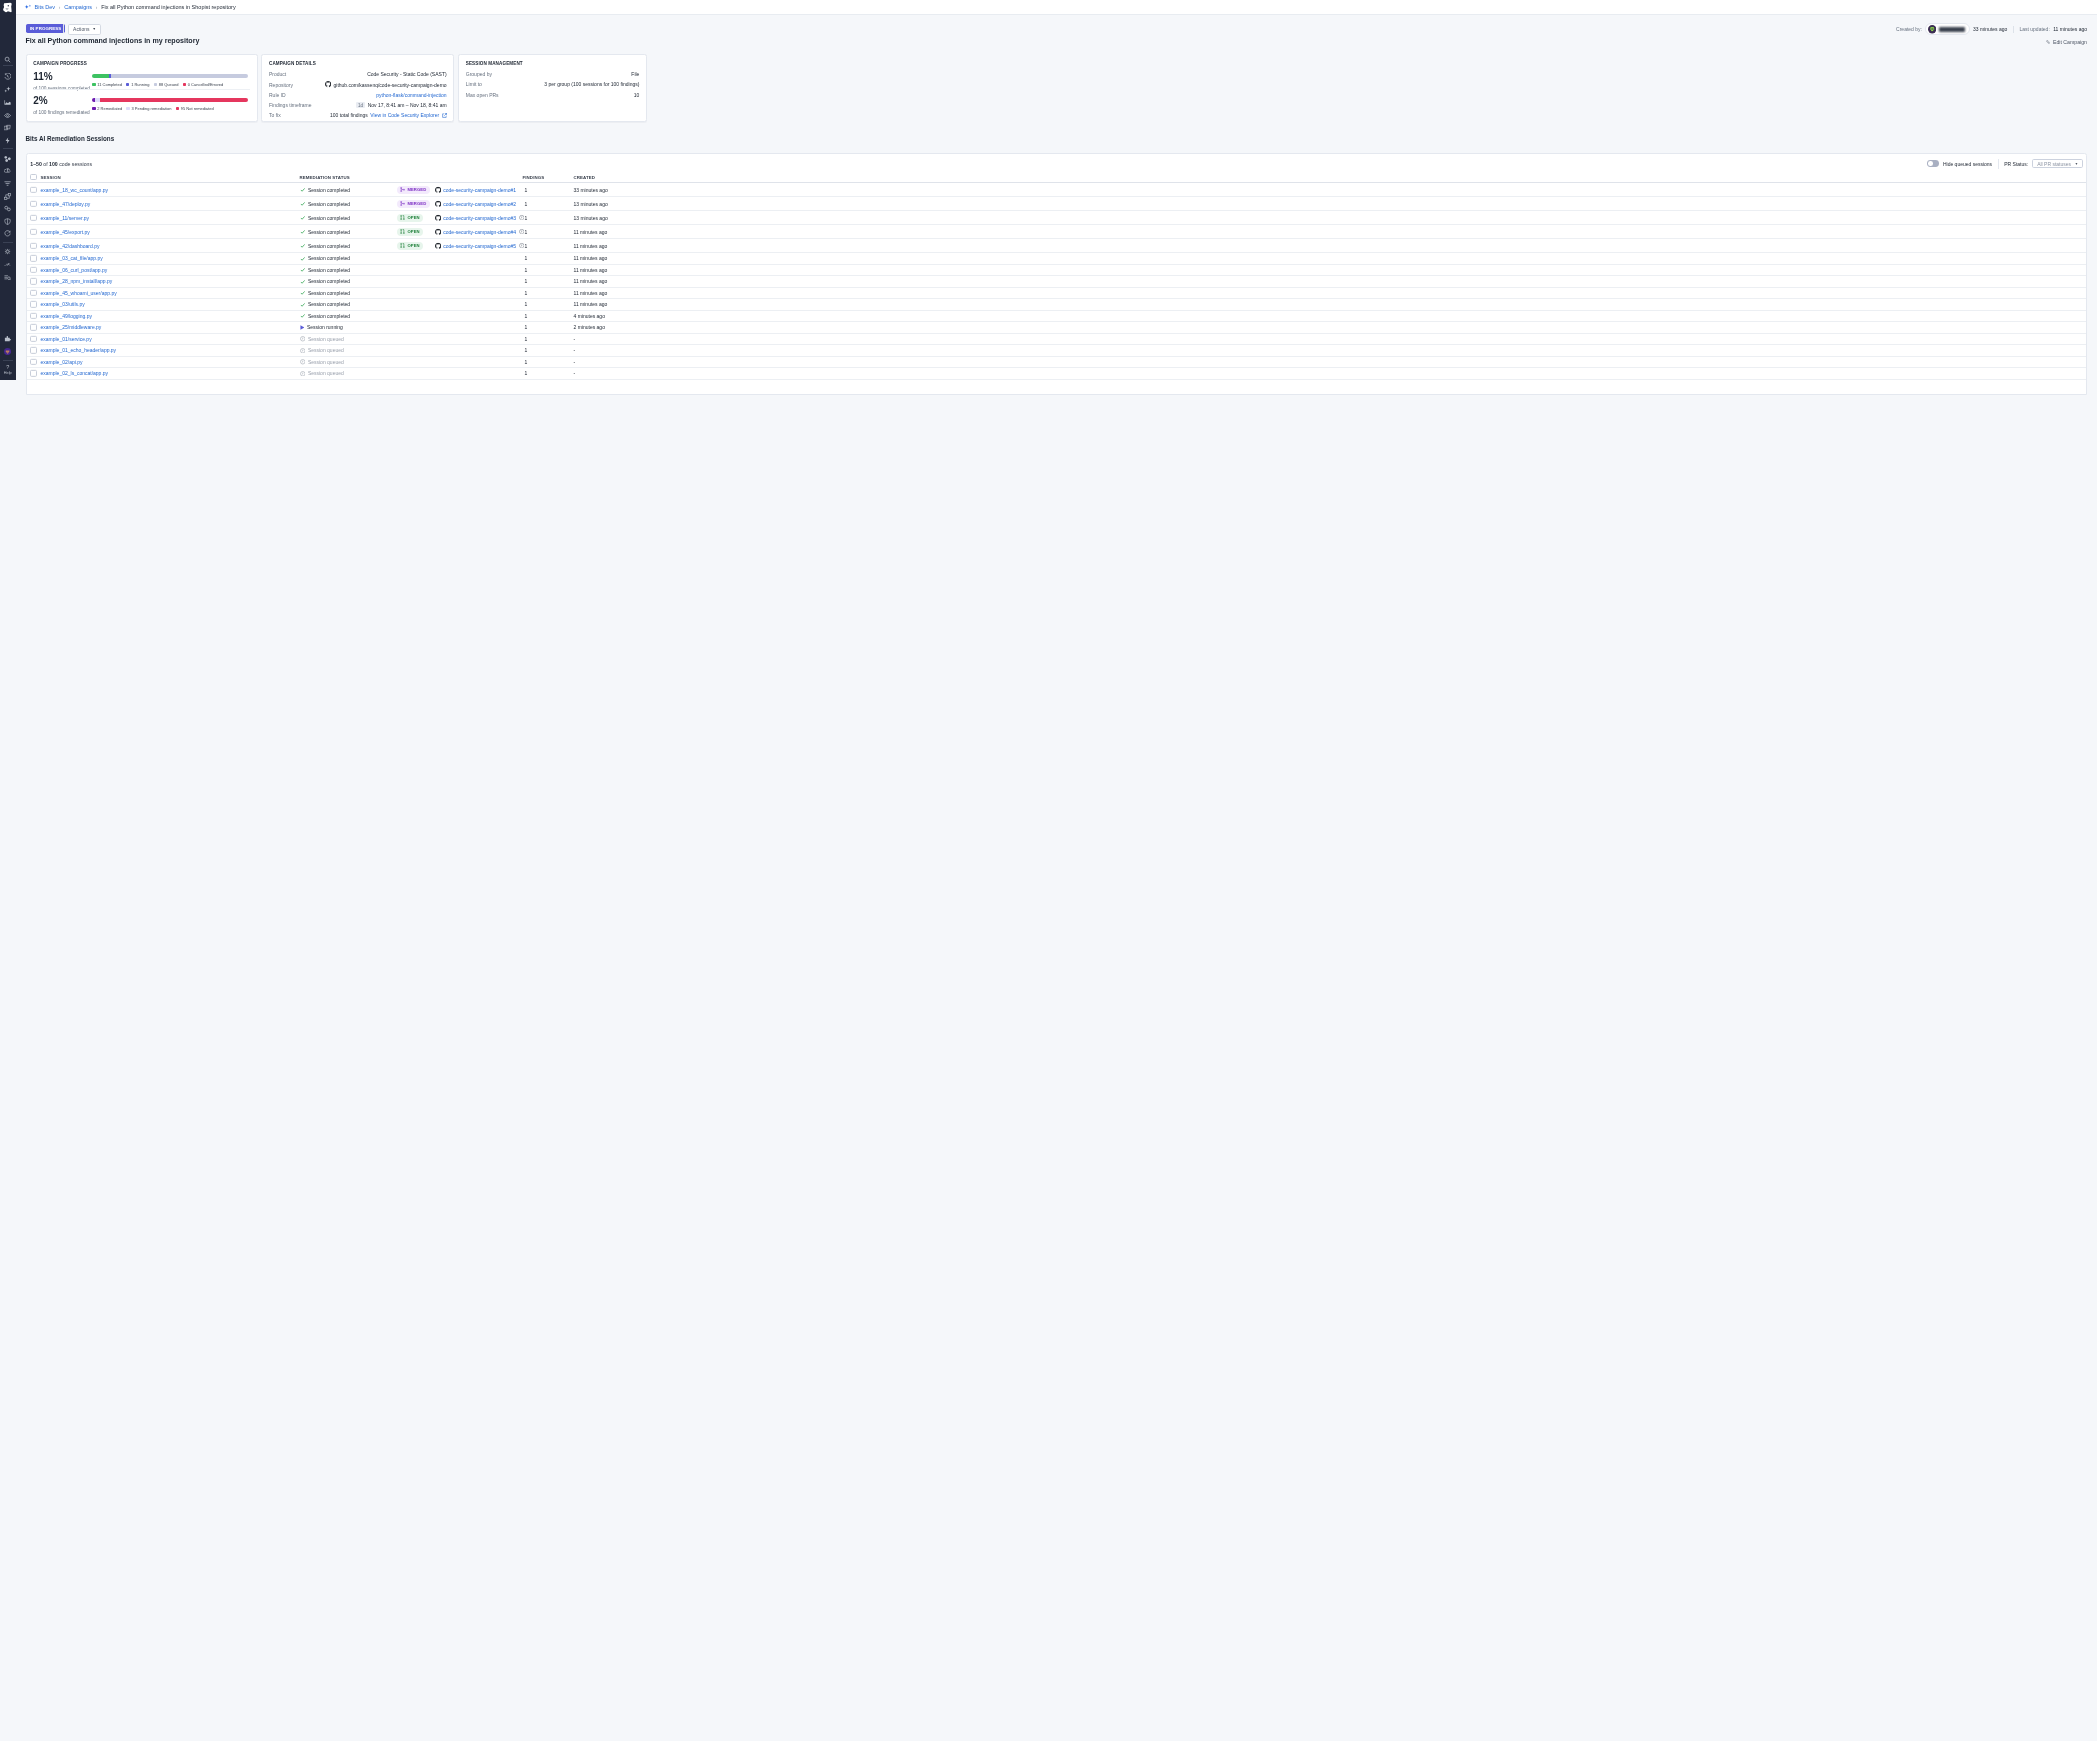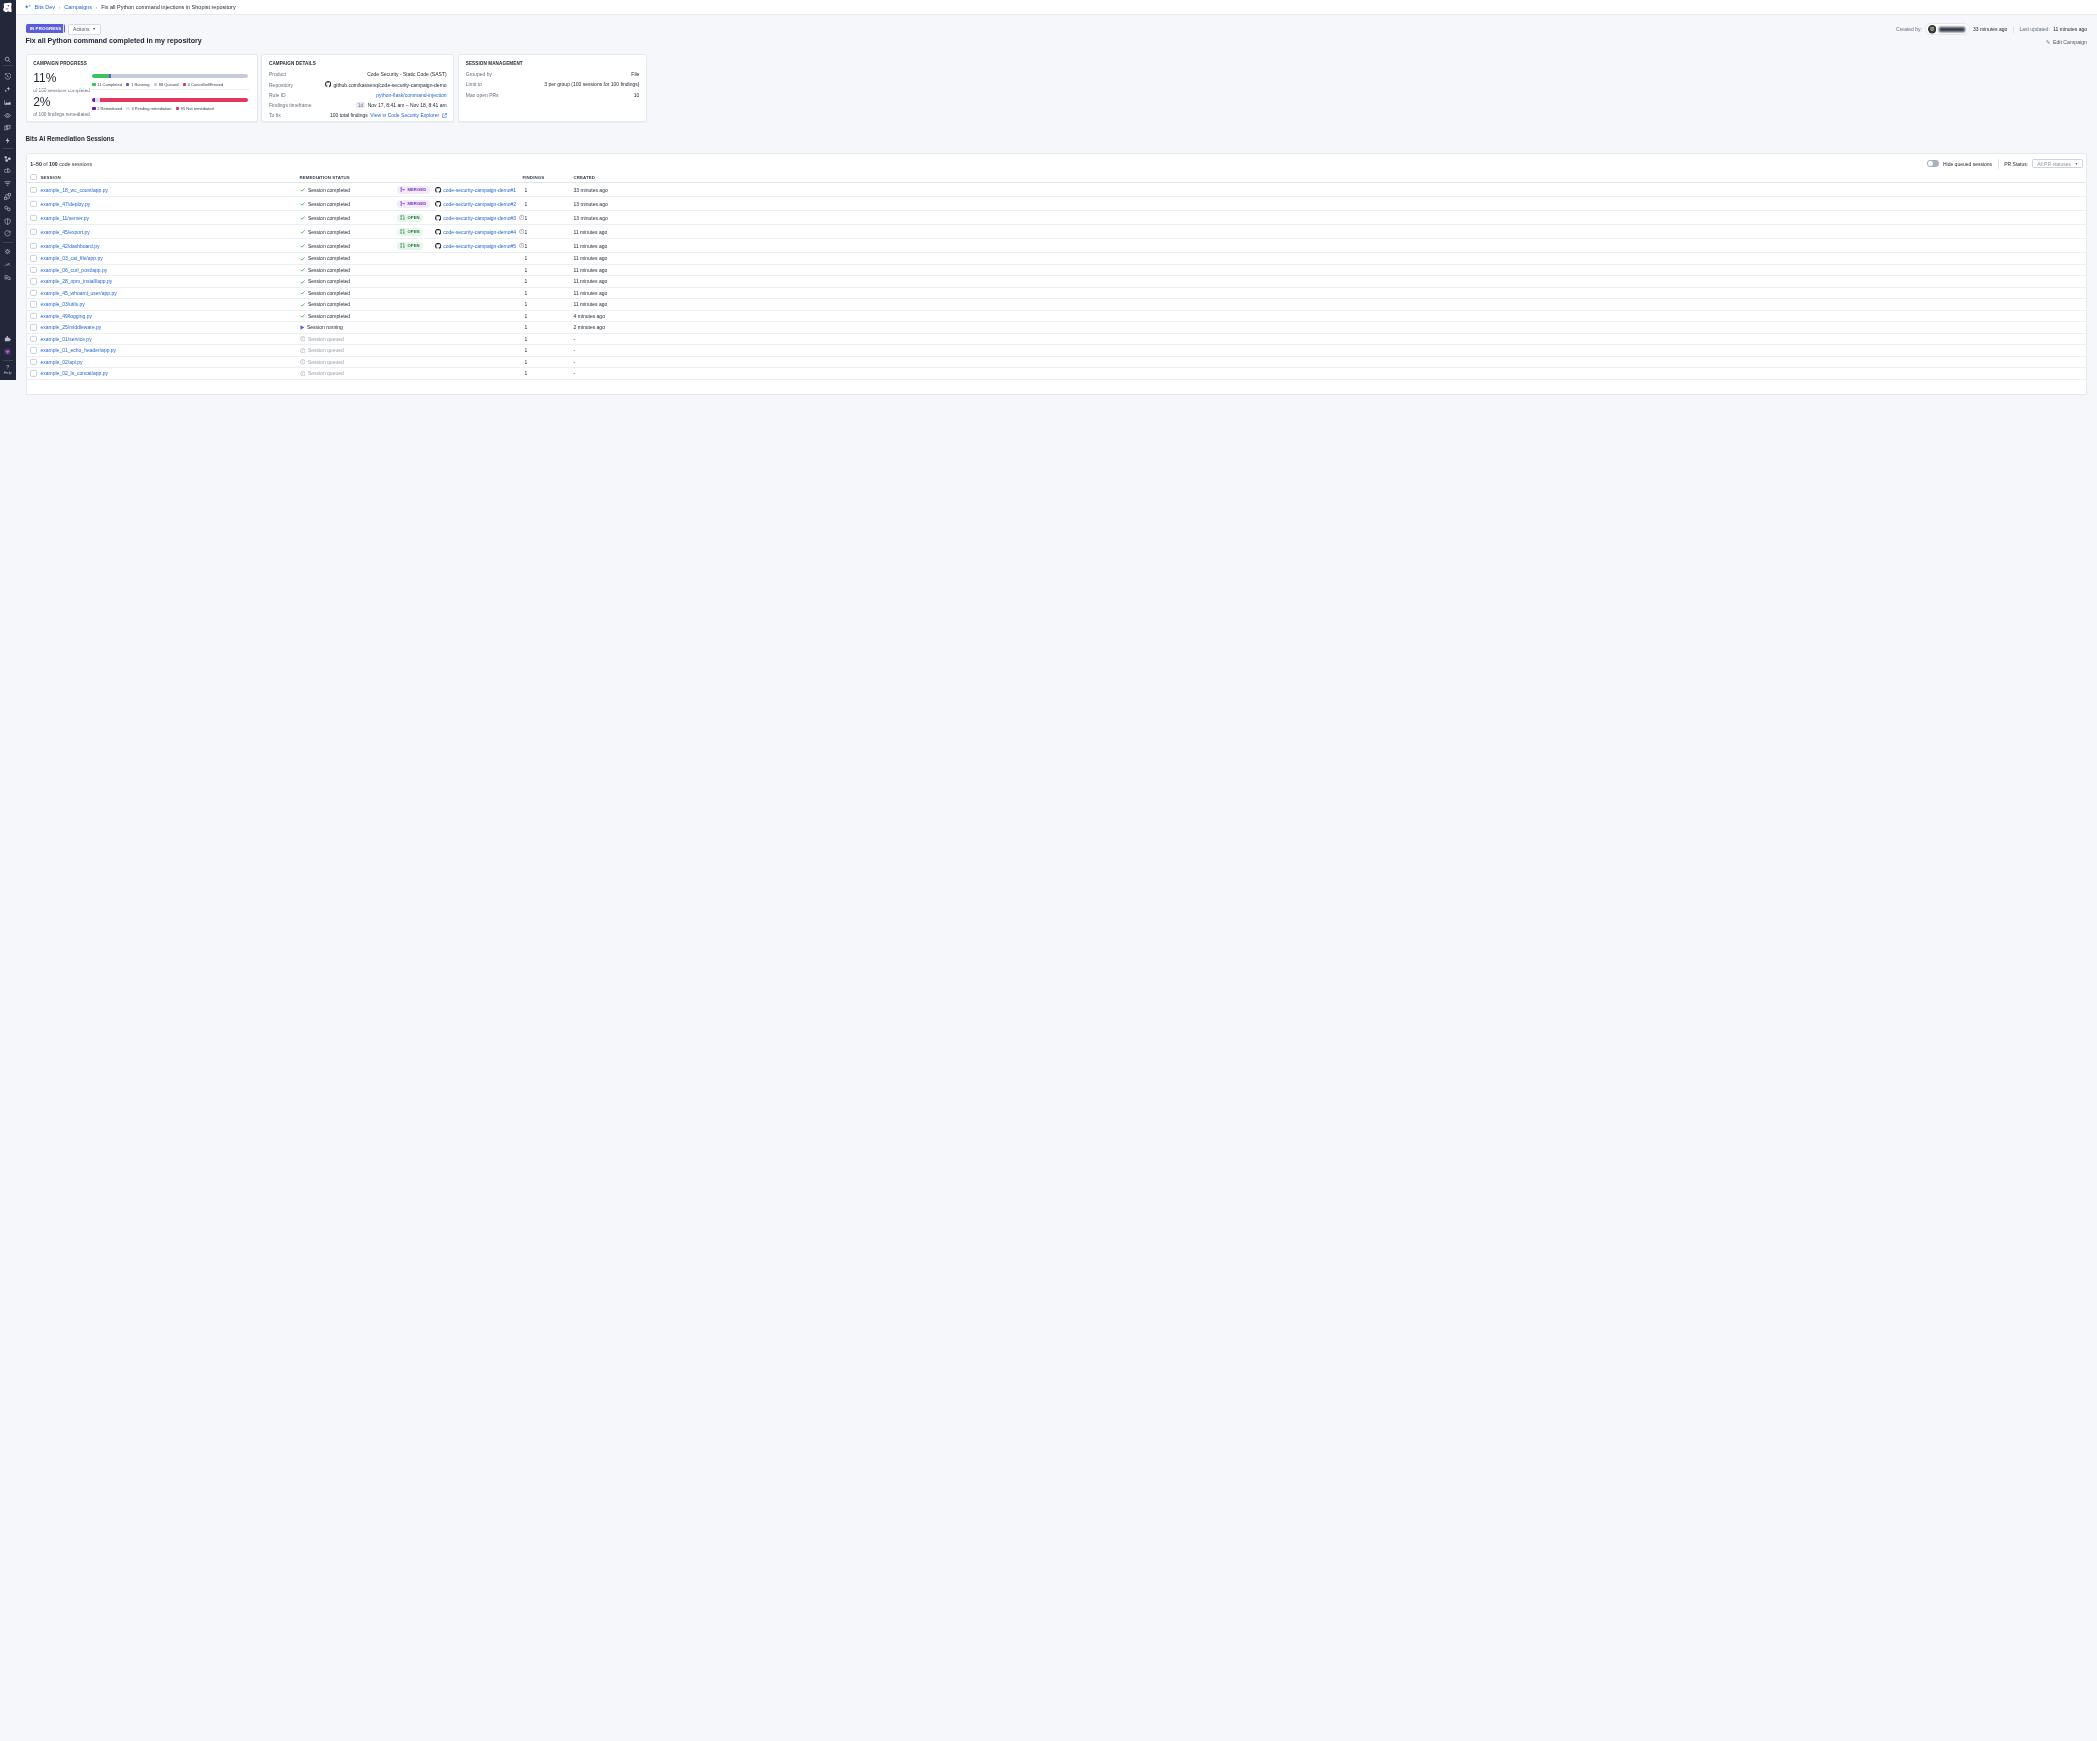--- a/index.html
+++ b/index.html
@@ -43,21 +43,21 @@
 
   
   .cards { position:absolute; left:10px; top:39px; display:flex; gap:3.8px; }
   .card { background:#fff; border:0.4px solid #e4e8ef; border-radius:2.5px; box-shadow:0 0.4px 0.8px rgba(25,35,60,.04); height:68px; position:relative; padding:5.9px 6.7px; }
   .card-title { font-size:4.6px; font-weight:bold; color:#1d2531; letter-spacing:0.1px; }
   .c-progress { width:232px; }
   .c-details  { width:193px; }
   .c-mgmt     { width:189px; }
 
   .stat-block { position:absolute; left:6.7px; right:8.4px; }
-  .stat-pct { font-size:12px; font-weight:normal; color:#1d2531; line-height:1; }
+  .stat-pct { font-size:10px; font-weight:bold; color:#1d2531; line-height:1; }
   .stat-cap { font-size:4.8px; color:#66707f; margin-top:3.8px; }
   .stat-bar { position:absolute; left:59px; top:1.7px; right:0; height:4.2px; border-radius:2.1px; overflow:hidden; display:flex; }
   .stat-bar i { display:block; height:100%; }
   .legend { position:absolute; left:59px; top:10px; display:flex; gap:4.2px; white-space:nowrap; }
   .legend .li { display:flex; align-items:center; gap:1.7px; font-size:4px; color:#39404d; }
   .legend .sq { width:3.4px; height:3.4px; border-radius:0.8px; display:inline-block; }
   .hr-split { position:absolute; left:6.7px; right:6.7px; top:34px; height:0.4px; background:#edf0f4; }
 
   .kv { position:absolute; left:6.7px; right:6.7px; display:flex; justify-content:space-between; align-items:center; font-size:5px; }
   .kv .k { color:#66707f; }
@@ -277,21 +277,21 @@
           <rect x="7.5" y="11" width="5" height="3.5" fill="#8bd44a"></rect>
         </svg>
       <span class="blur-name"></span>
     </span>
     <span class="meta-dark">33 minutes ago</span>
     <span class="meta-div"></span>
     <span>Last updated:</span>
     <span class="meta-dark">11 minutes ago</span>
   </div>
 
-  <h1 class="page-title">Fix all Python command completed in my repository</h1>
+  <h1 class="page-title">Fix all Python command injections in my repository</h1>
   <span class="edit-campaign">
     <span>✎</span>
     <span>Edit Campaign</span>
   </span>
 
   <div class="cards">
 
     <div class="card c-progress">
       <div class="card-title">CAMPAIGN PROGRESS</div>
       <div class="stat-block" style="top:17px">

